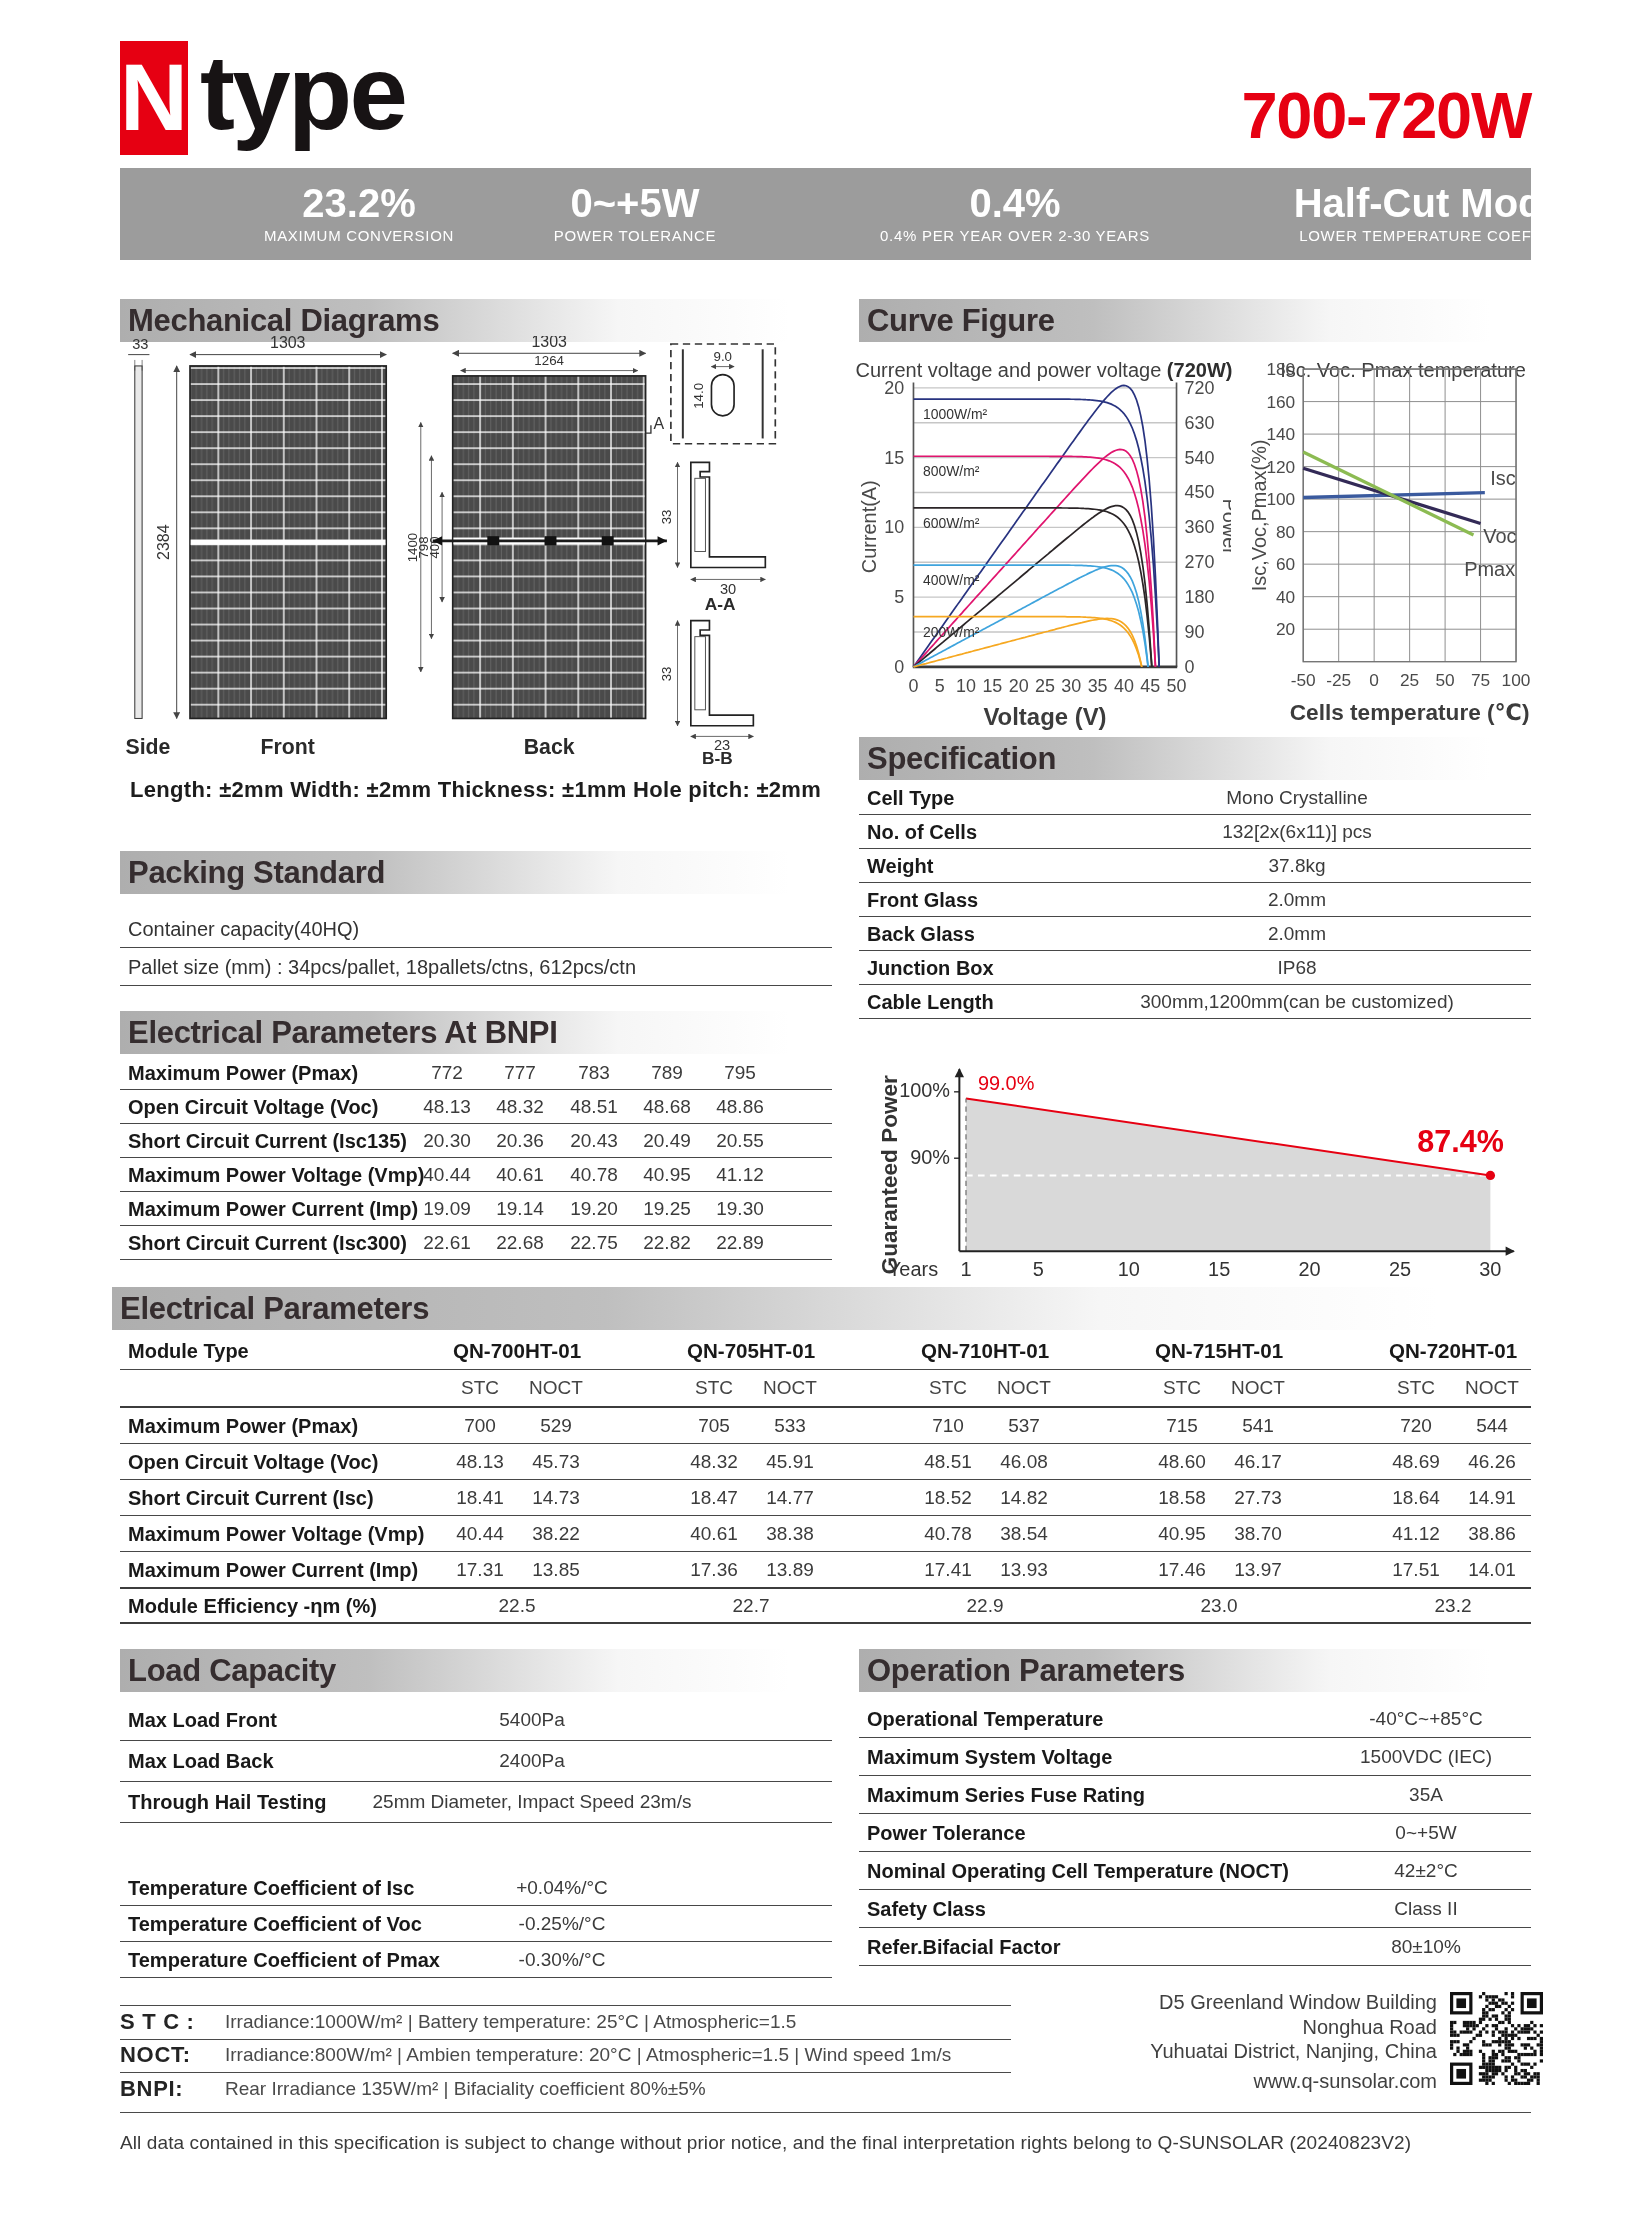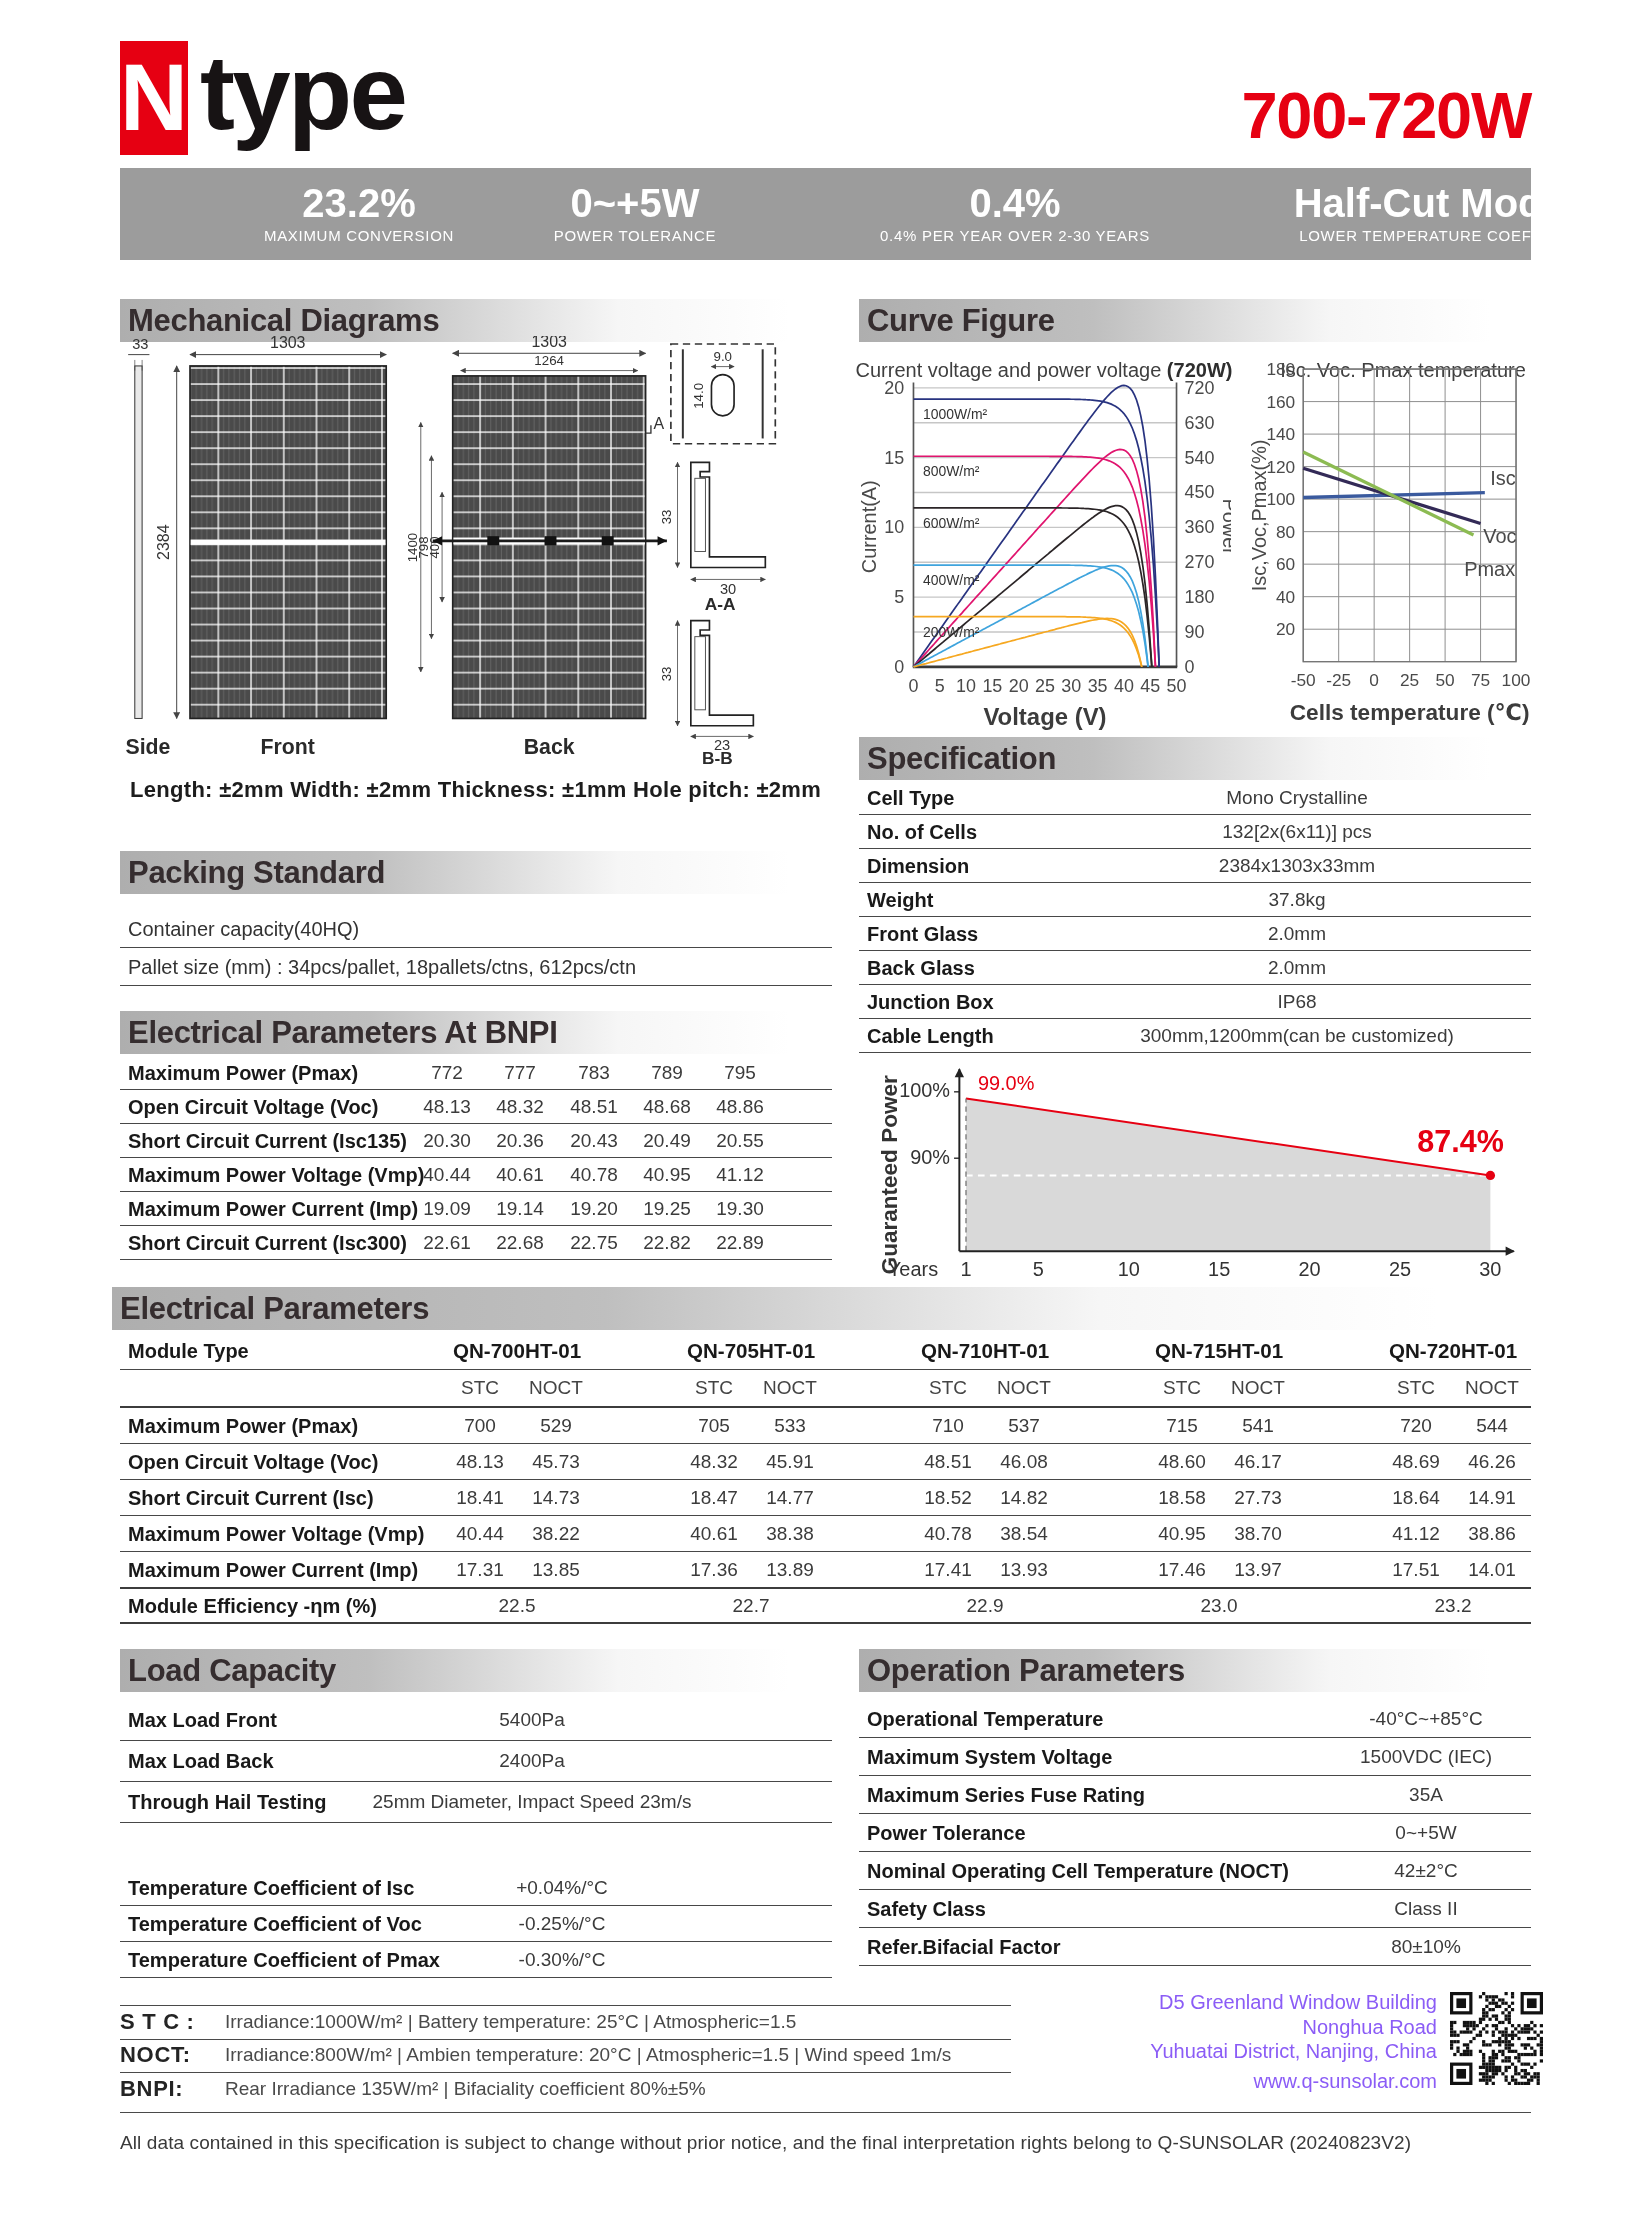--- a/index.html
+++ b/index.html
@@ -26,21 +26,21 @@
   .tval.bold{font-weight:700;color:#191919;font-size:20.6px;}
   .tval.sub{color:#444;}
   .chart-title{position:absolute;font-size:20px;color:#3f3f3f;white-space:nowrap;transform:translateX(-50%);}
   .chart-title b{font-weight:700;color:#2e2e2e;}
   .tol-line{position:absolute;left:130px;top:777px;font-size:22px;font-weight:700;color:#1d1d1d;letter-spacing:0.3px;}
   
   .fline{position:absolute;height:0;border-top:1.3px solid #4a4a4a;}
   .cond-row{position:absolute;left:120px;width:891px;height:34px;display:flex;align-items:center;}
   .cond-lbl{font-size:22px;font-weight:700;color:#242424;width:93px;letter-spacing:0.7px;white-space:nowrap;}
   .cond-desc{font-size:19px;color:#4a4a4a;white-space:nowrap;margin-left:12px;}
-  .addr{position:absolute;left:998px;top:1990px;width:439px;text-align:right;font-size:20px;color:#8b5cf6;line-height:24.6px;}
+  .addr{position:absolute;left:998px;top:1990px;width:439px;text-align:right;font-size:20px;color:#404040;line-height:24.6px;}
   .addr .web{margin-top:5.3px;}
   .note{position:absolute;left:120px;top:2132px;width:1411px;font-size:19px;color:#3a3a3a;letter-spacing:0.1px;}
   svg text{font-family:"Liberation Sans","DejaVu Sans",sans-serif;}
 </style>
 </head>
 <body>
 
 <div class="page">
 
   <div class="logo-box">
@@ -339,24 +339,20 @@
     </div>
 
   <div class="tbl" id="spec-table" style="left:859px;top:781px;width:672px">
       <div class="trow" style="height: 33px;">
         <span class="tlbl">Cell Type</span>
         <span class="tval" style="left: 438px;">Mono Crystalline</span>
       </div>
       <div class="trow" style="height: 33px;">
         <span class="tlbl">No. of Cells</span>
         <span class="tval" style="left: 438px;">132[2x(6x11)]  pcs</span>
-      </div>
-      <div class="trow" style="height: 33px;">
-        <span class="tlbl">Dimension</span>
-        <span class="tval" style="left: 438px;">2384x1303x33mm</span>
       </div>
       <div class="trow" style="height: 33px;">
         <span class="tlbl">Weight</span>
         <span class="tval" style="left: 438px;">37.8kg</span>
       </div>
       <div class="trow" style="height: 33px;">
         <span class="tlbl">Front Glass</span>
         <span class="tval" style="left: 438px;">2.0mm</span>
       </div>
       <div class="trow" style="height: 33px;">

